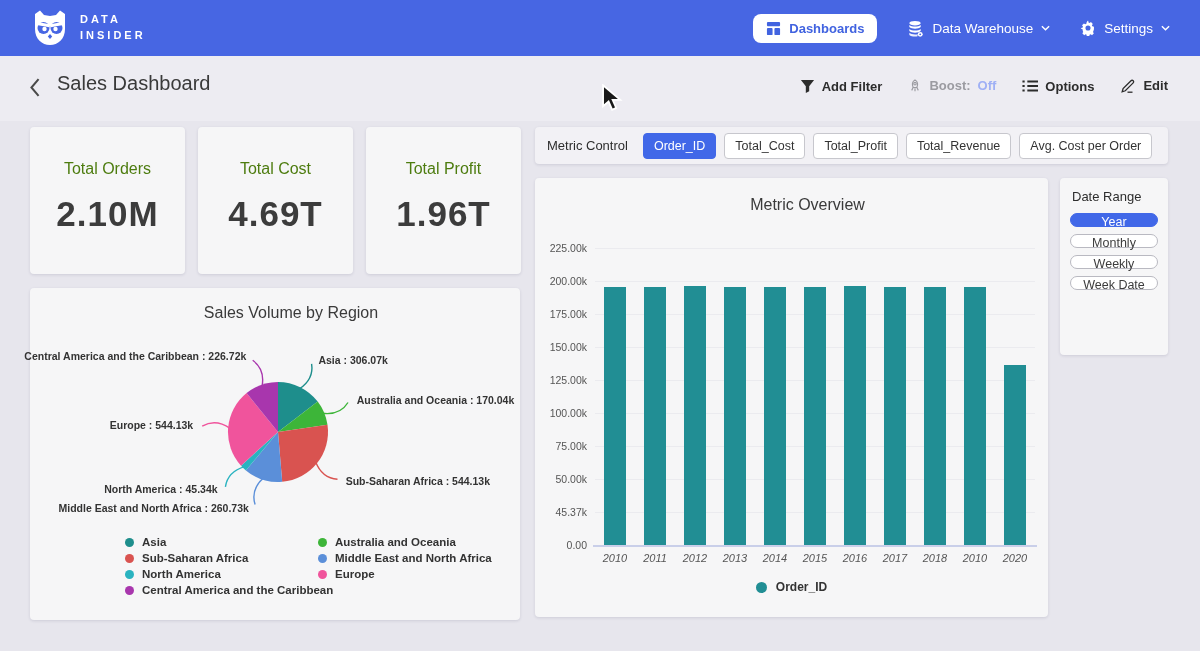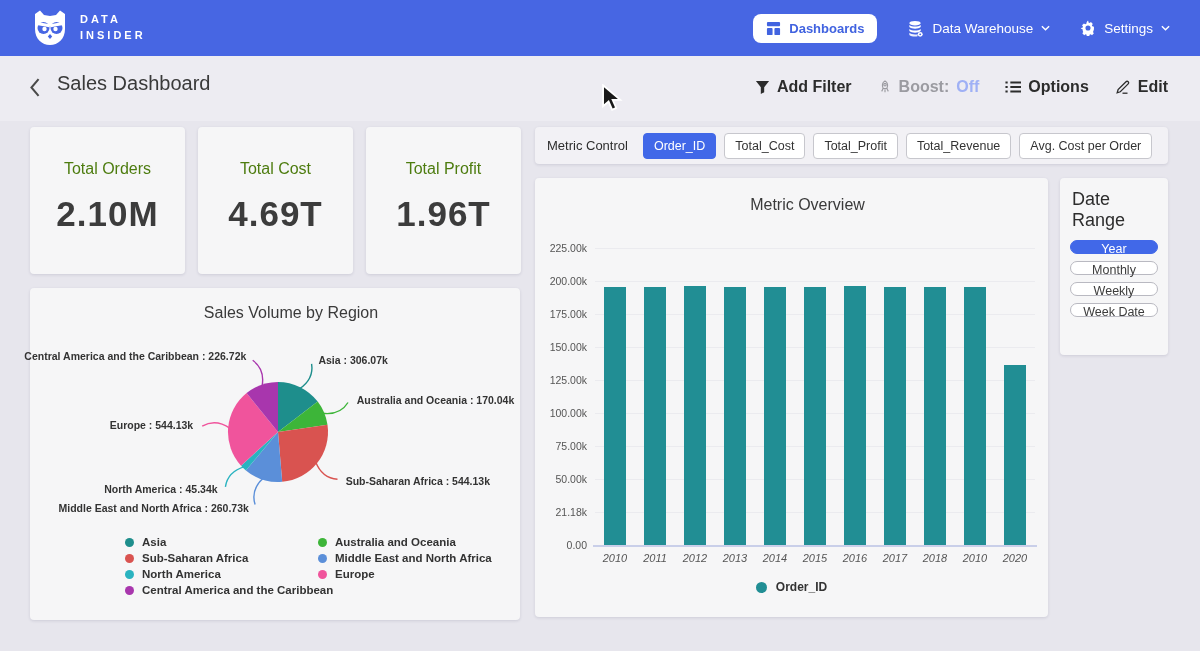--- a/index.html
+++ b/index.html
@@ -14,21 +14,21 @@
   .nav-right { position:absolute; right:30px; display:flex; align-items:center; gap:30px; }
   .pill { background:#fff; color:#4163e0; border-radius:8px; padding:7px 13px; font-size:13px; font-weight:bold; display:flex; align-items:center; gap:8px; cursor:pointer; border:none; }
   .nav-item { color:#fff; font-size:13.5px; font-weight:500; display:flex; align-items:center; gap:8px; cursor:pointer; }
   .chev { width:9px; height:6px; }
 
   
   .titlebar { position:absolute; top:56px; left:0; width:100%; height:65px; background:#edecf2;padding-left:36px; }
   .back-btn { position:absolute; left:28px; top:22px; width:14px; height:20px; cursor:pointer; background:none; border:none; padding:0; }
   .page-title { position:absolute; left:57px; top:16px; font-size:20px; font-weight:500; color:#3a3a3a; margin:0; }
   .actions { position:absolute; right:32px; top:22px; display:flex; align-items:center; gap:26px; }
-  .action { display:flex; align-items:center; gap:7px; font-size:16px; font-weight:600; color:#2c2c2c; cursor:pointer; background:none; border:none; padding:0; font-family:inherit; }
+  .action { display:flex; gap:7px; font-size:13px; font-weight:600; color:#2c2c2c; cursor:pointer; background:none; border:none; padding:0; font-family:inherit; }
   .action.boost { color:#9b9ba1; cursor:default; }
   .boost-off { color:#9fb0f5; }
 
   
   .card { position:absolute; background:#f6f6f7; border-radius:4px; box-shadow:0 1px 3px rgba(50,50,90,.14); }
   .kpi-card { width:155px; height:147px; top:127px; }
   .kpi-label { text-align:center; margin-top:33px; font-size:16px; font-weight:500; color:#4d7c0f; }
   .kpi-value { text-align:center; margin-top:16px; font-size:35px; font-weight:bold; color:#3c3c3c; letter-spacing:1px; }
 
   
@@ -58,21 +58,21 @@
   .bars-row { position:absolute; left:60px; right:13px; top:70px; height:297px; display:flex; justify-content:space-around; align-items:flex-end; }
   .bar-slot { width:40px; display:flex; justify-content:center; align-items:flex-end; height:100%; }
   .bar { width:22px; cursor:pointer; }
   .xrow { position:absolute; left:60px; right:13px; top:374px; display:flex; justify-content:space-around; }
   .xlab { width:40px; text-align:center; font-size:11px; color:#555;font-style:italic; }
   .bar-legend { position:absolute; left:0; top:402px; width:100%; display:flex; justify-content:center; align-items:center; gap:9px; font-size:12px; font-weight:bold; color:#333; }
   .bar-legend .legend-dot { width:11px; height:11px; flex:0 0 11px; }
 
   
   .date-panel { left:1060px; top:178px; width:108px; height:177px; padding:11px 10px; }
-  .date-label { font-size:18px; color:#2d2d2d; margin:0 0 9px 2px; }
+  .date-label { font-size:13px; color:#2d2d2d; margin:0 0 9px 2px; }
   .date-btn { display:block; width:100%; height:14px; margin-bottom:7px; border-radius:8px; border:1px solid #b9b9c1; background:#fff; color:#3c3c3c; font-size:12.5px; cursor:pointer; font-family:inherit; }
   .date-btn.selected { background:#4168e8; border-color:#4168e8; color:#fff; }
 
   .cursor { position:absolute; left:600px; top:84px; z-index:50; pointer-events:none; }
 </style>
 </head>
 <body>
 
 <div class="app">
 
@@ -263,21 +263,21 @@
         <button class="chip">Total_Revenue</button>
         <button class="chip">Avg. Cost per Order</button>
       </div>
   </section>
 
   <section class="card bar-card">
     <h2 class="chart-title bar-title">Metric Overview</h2>
     <div id="bar-plot">
         <div class="ytick" style="top: 367px;">0.00</div>
         <div class="gridline" style="top: 334px;"></div>
-        <div class="ytick" style="top: 334px;">21.18k</div>
+        <div class="ytick" style="top: 334px;">45.37k</div>
         <div class="gridline" style="top: 301px;"></div>
         <div class="ytick" style="top: 301px;">50.00k</div>
         <div class="gridline" style="top: 268px;"></div>
         <div class="ytick" style="top: 268px;">75.00k</div>
         <div class="gridline" style="top: 235px;"></div>
         <div class="ytick" style="top: 235px;">100.00k</div>
         <div class="gridline" style="top: 202px;"></div>
         <div class="ytick" style="top: 202px;">125.00k</div>
         <div class="gridline" style="top: 169px;"></div>
         <div class="ytick" style="top: 169px;">150.00k</div>

